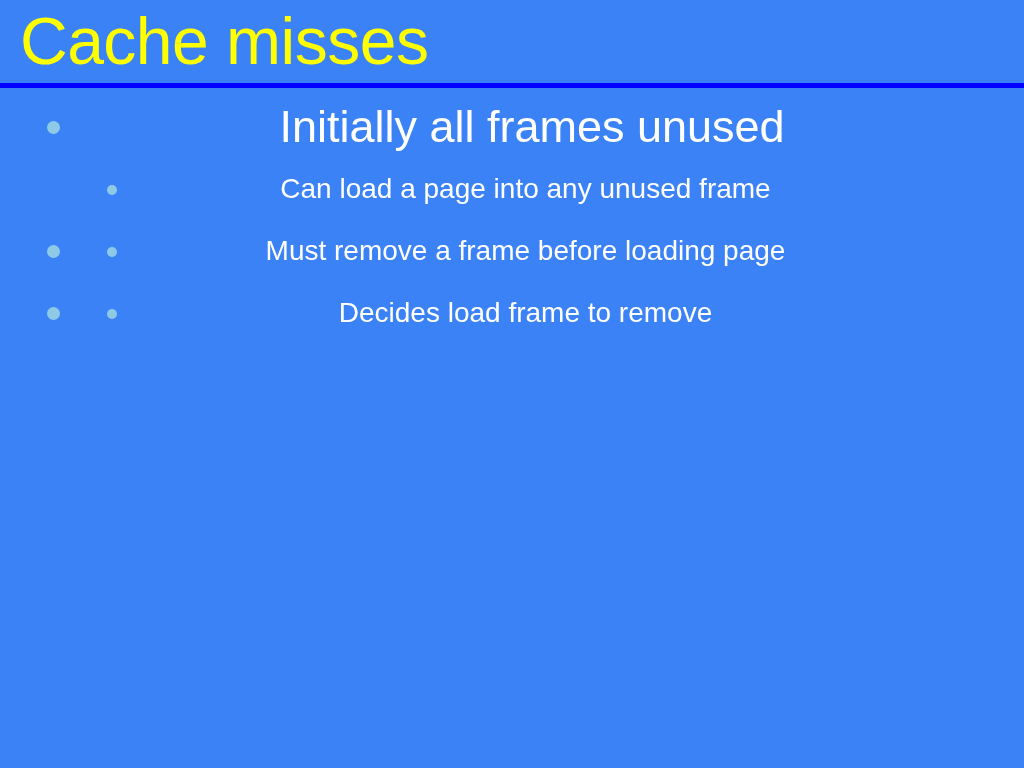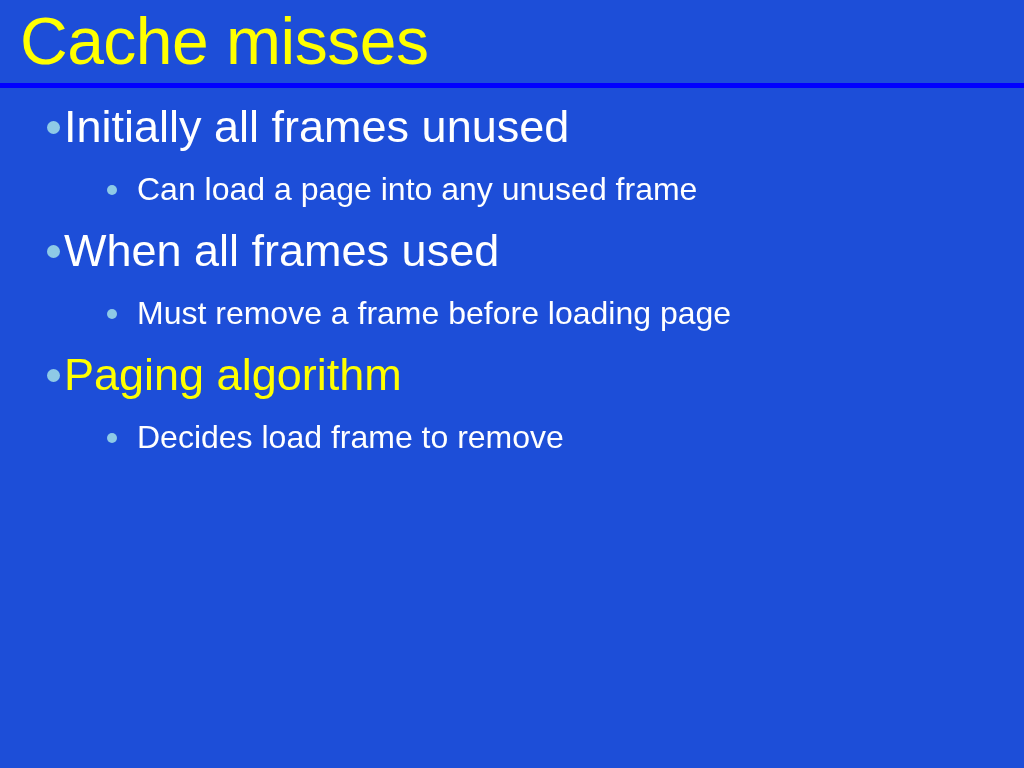--- a/index.html
+++ b/index.html
@@ -85,72 +85,70 @@
     border-radius: 50%;
     background: #8ecae6;
   }
 
   
   .lvl2 {
     padding-left: 137px;
     padding-right: 110px;
   }
   .lvl2 .btext {
-    font-size: 32px;
+    font-size: 28px;
     line-height: 62px;
     color: #ffffff;
     display: block;
   }
   .lvl2 .bullet-mark {
     position: absolute;
     left: 107px;
     top: 27px;
     width: 10px;
     height: 10px;
     border-radius: 50%;
     background: #8ecae6;
   }
 
   .accent-yellow .btext { color: #ffff00; }
 </style>
 </head>
 <body>
 
-<div id="slide" style="background: #1d4ed8;">
+<div id="slide" style="background: #3b82f6; text-align: center;">
 
   <div id="title-block">
     <div id="slide-title" style="color: rgb(255, 255, 0);">Cache misses</div>
     <div id="title-rule" style="background: rgb(0, 0, 255);"></div>
   </div>
 
   <div id="body-block">
 
     <div class="bullet-row lvl1">
       <span class="bullet-mark" style="background: rgb(142, 202, 230);"></span>
       <span class="btext" style="color: rgb(255, 255, 255);">Initially all frames unused</span>
     </div>
 
     <div class="bullet-row lvl2">
       <span class="bullet-mark" style="background: rgb(142, 202, 230);"></span>
       <span class="btext" style="color: rgb(255, 255, 255);">Can load a page into any unused frame</span>
     </div>
 
     <div class="bullet-row lvl1">
       <span class="bullet-mark" style="background: rgb(142, 202, 230);"></span>
-      <span class="btext" style="color: rgb(255, 255, 255);">When all frames used</span>
     </div>
 
     <div class="bullet-row lvl2">
       <span class="bullet-mark" style="background: rgb(142, 202, 230);"></span>
       <span class="btext" style="color: rgb(255, 255, 255);">Must remove a frame before loading page</span>
     </div>
 
     <div class="bullet-row lvl1 accent-yellow">
       <span class="bullet-mark" style="background: rgb(142, 202, 230);"></span>
-      <span class="btext" style="color: rgb(255, 255, 0);">Paging algorithm</span>
     </div>
 
     <div class="bullet-row lvl2">
       <span class="bullet-mark" style="background: rgb(142, 202, 230);"></span>
       <span class="btext" style="color: rgb(255, 255, 255);">Decides load frame to remove</span>
     </div>
 
   </div>
 </div>
 

